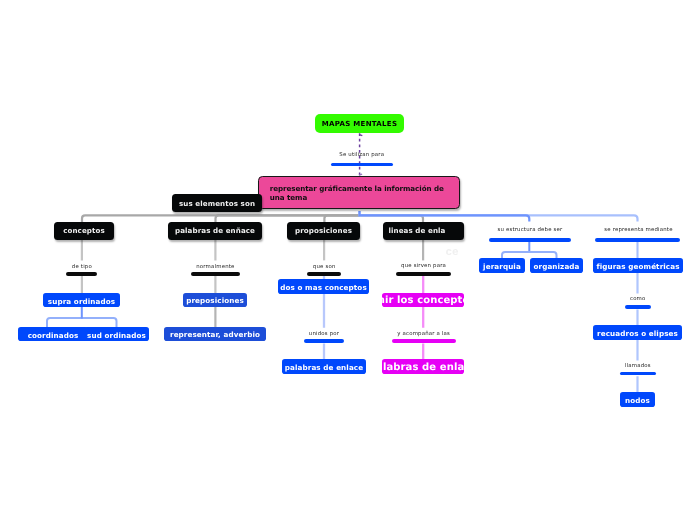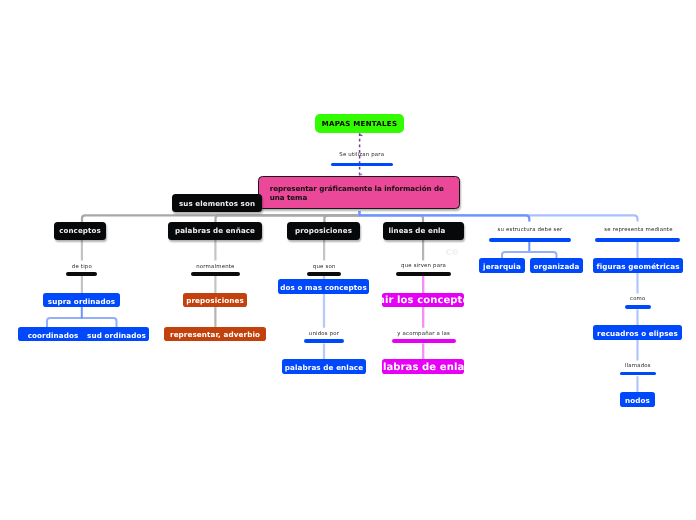--- a/index.html
+++ b/index.html
@@ -20,21 +20,21 @@
 
   .n-root{background:#33fb00;color:#000;border-radius:5px;font-size:7.0px;
           letter-spacing:0.3px;padding-top:2.4px;}
   .n-main{background:#ec4899;color:#111;border:1.4px solid #181818;border-radius:4.5px;
           font-size:7.15px;text-align:left;justify-content:flex-start;align-items:center;
           white-space:normal;line-height:9px;padding:0 0 0 10.7px;letter-spacing:-0.06px;
           box-shadow:1px 2px 2px rgba(0,0,0,.30);}
   .n-black{background:#060809;color:#f0f0f0;border-radius:3.5px;font-size:7.1px;padding-top:0.8px;
            box-shadow:1px 2px 2px rgba(0,0,0,.30);}
   .n-blue{background:#0048fc;color:#fff;border-radius:2.8px;font-size:7.2px;padding-top:3px;}
-  .n-violet{background:#c2410c;color:#fff;border-radius:2.8px;font-size:7.2px;padding-top:2.2px;}
+  .n-violet{background:#1d4ed8;color:#fff;border-radius:2.8px;font-size:7.2px;padding-top:2.2px;}
   .n-magenta{background:#e600f5;color:#fff;border-radius:2.8px;font-size:10px;padding-top:2.2px;}
 
   .lbl{position:absolute;font-size:5.4px;color:#262626;font-weight:normal;
        white-space:nowrap;text-align:center;letter-spacing:0.18px;line-height:6px;
        text-indent:0.18px;}
   .bar{position:absolute;border-radius:2px;}
   .glyph-shift{position:relative;top:1px;font-family:Liberation Mono, monospace;
                font-size:11px;letter-spacing:-0.1px;margin-top:42px;}
 </style>
 </head>
@@ -102,21 +102,21 @@
 <div class="lbl" style="left:588.4px;top:227px;width:100px;">se representa mediante</div>
 <div class="lbl" style="left:587.7px;top:295.6px;width:100px;">como</div>
 <div class="lbl" style="left:587.8px;top:362.7px;width:100px;">llamados</div>
 
 <div class="node n-root" style="left:315px;top:113.5px;width:89px;height:19px;">MAPAS MENTALES</div>
 
 <div class="node n-main" style="left:258px;top:176px;width:202px;height:33px;">representar gráficamente la información de una tema</div>
 
 <div class="node n-black" style="left:160px;top:194px;width:90px;height:17.5px;margin-left:12px;">sus elementos son</div>
 
-<div class="node n-black" style="left:54px;top:221.5px;width:52px;height:18px;">conceptos</div>
+<div class="node n-black" style="left:54px;top:221.5px;width:60px;height:18px;">conceptos</div>
 <div class="node n-black" style="left:168px;top:221.5px;width:94px;height:18px;">palabras de enñace</div>
 <div class="node n-black" style="left:287px;top:221.5px;width:73px;height:18px;">proposiciones</div>
 <div class="node n-black" style="left:383px;top:221.5px;width:81px;height:18px;">
       <span>lineas de enla</span>
       <span class="glyph-shift">ce</span>
     </div>
 
 <div class="node n-blue" style="left:43px;top:292.5px;width:77px;height:14.5px;">supra ordinados</div>
 <div class="node n-blue" style="left:18px;top:326.5px;width:70px;height:14.5px;">coordinados</div>
 <div class="node n-blue" style="left:84px;top:326.5px;width:65px;height:14.5px;">sud ordinados</div>

